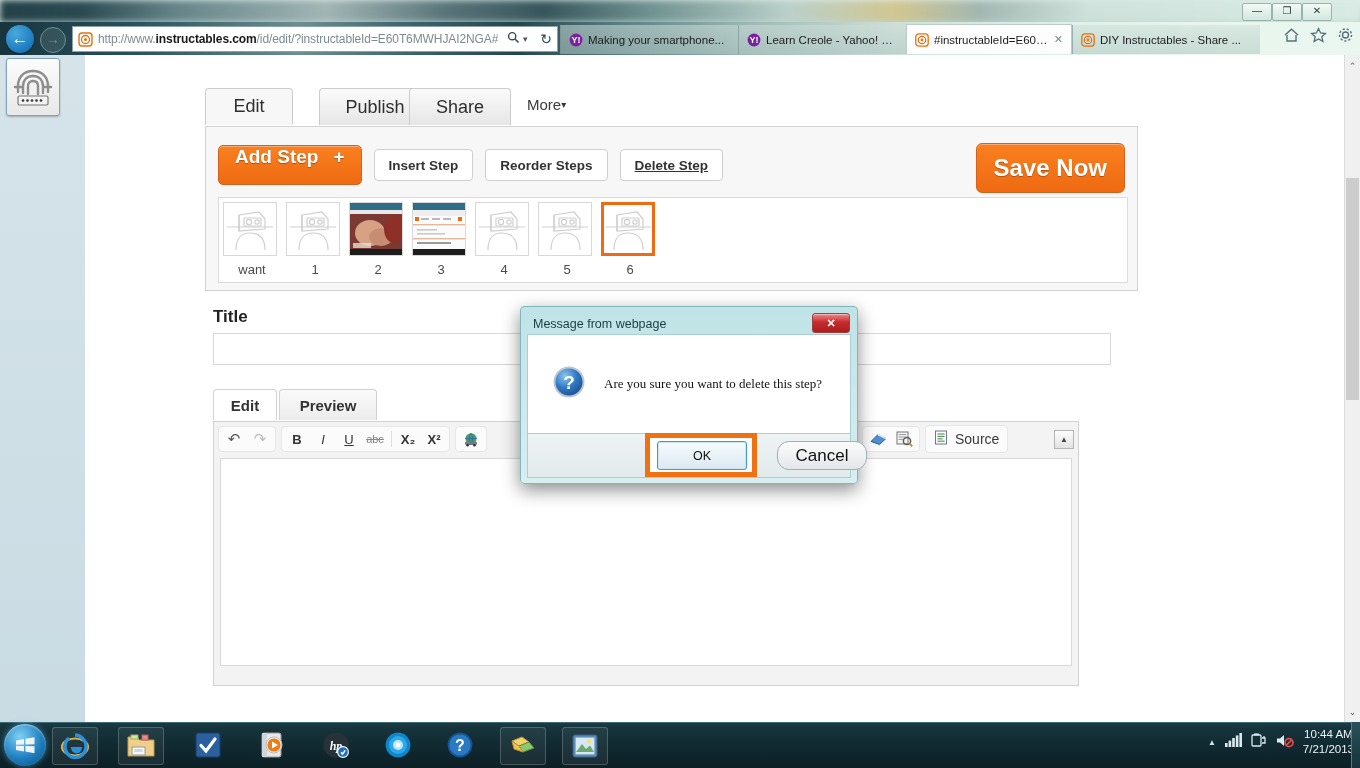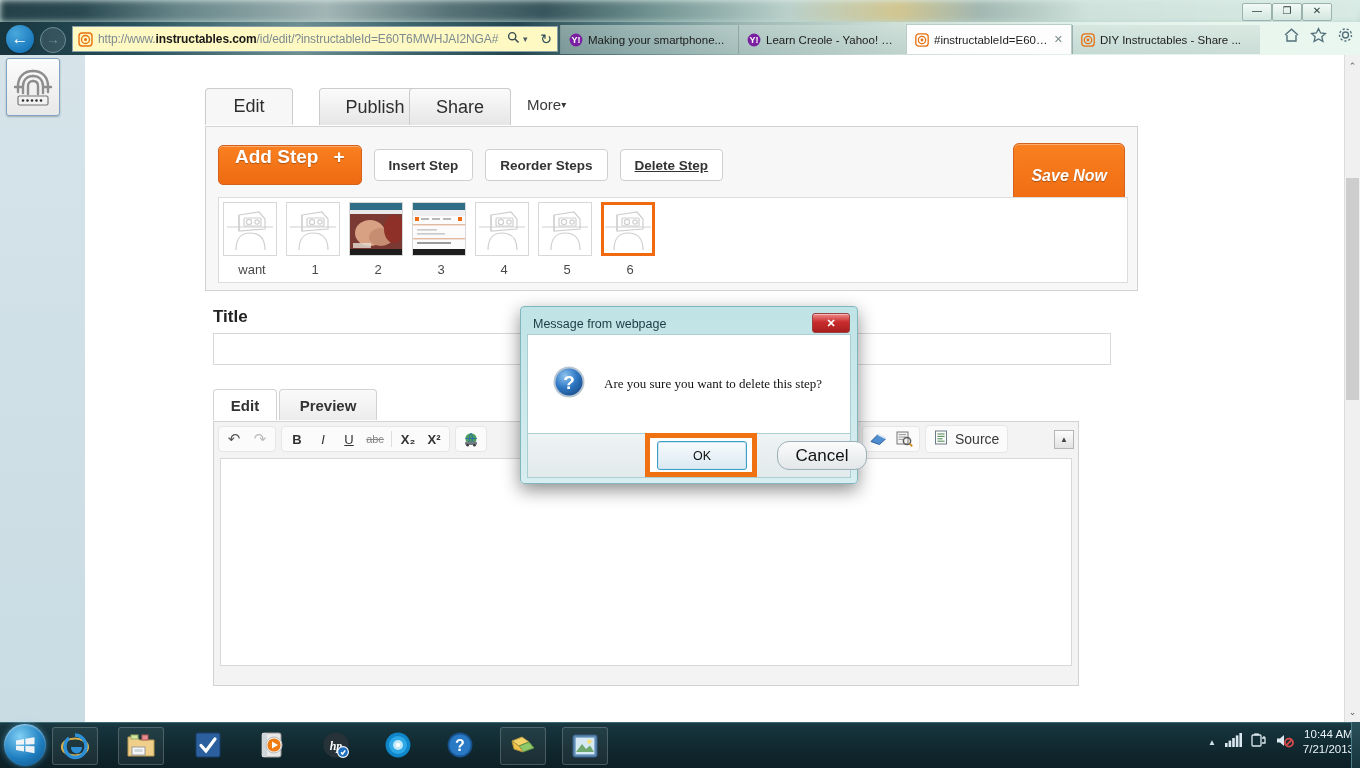--- a/index.html
+++ b/index.html
@@ -29,21 +29,21 @@
   
   #browser-bar{left:0;top:22px;width:1360px;height:33px;
     background:linear-gradient(90deg,#18343d 0%,#29525c 10%,#6d8f92 22%,#3e646c 30%,
       #24454e 38%,#5c8286 46%,#9db8b4 55%,#cfe0d8 66%,#dff0e8 78%,#e8f6ee 90%,#eaf7f0 100%);}
   #nav-back{left:6px;top:25px;width:28px;height:28px;border-radius:50%;
     background:radial-gradient(circle at 35% 30%,#4aa8dd,#1b7bbd 70%,#14659e);
     box-shadow:0 1px 2px rgba(0,0,0,.4);color:#fff;font-size:17px;line-height:27px;text-align:center;font-weight:bold;}
   #nav-fwd{left:40px;top:27px;width:24px;height:24px;border-radius:50%;
     border:1px solid #6e8f98;color:#6e8f98;font-size:14px;line-height:22px;text-align:center;
     background:rgba(255,255,255,.10);}
-  #addr-wrap{left:72px;top:26px;width:484px;height:24px;background:#fef9c3;
+  #addr-wrap{left:72px;top:26px;width:484px;height:24px;background:#ffffff;
     border:1px solid #8aa3ab;display:flex;align-items:center;}
   #addr-ico{width:20px;height:20px;margin-left:2px;flex:0 0 auto;display:flex;align-items:center;justify-content:center;}
   #addr-text{flex:1;font-size:12px;color:#7d8b90;white-space:nowrap;overflow:hidden;
     padding-left:3px;letter-spacing:-0.1px;}
   #addr-text b{color:#1a1a1a;font-weight:bold;}
   #addr-search{width:20px;color:#3a4a50;font-size:13px;text-align:center;}
   #addr-caret{width:12px;color:#4a5a60;font-size:9px;}
   #addr-refresh{width:22px;color:#2a4a55;font-size:14px;text-align:center;}
 
   
@@ -86,24 +86,24 @@
   #panel{position:relative;margin-top:0;border:1px solid #d2d2d2;background:#f7f7f7;
     width:933px;height:165px;box-sizing:border-box;}
   #btnrow{position:absolute;left:12px;top:18px;display:flex;align-items:center;gap:12px;}
   #add-step{height:38px;padding:0 16px;border-radius:5px;border:1px solid #d4611c;
     background:linear-gradient(180deg,#f98020,#ef6a11);color:#fff;font-size:19px;font-weight:bold;
     display:flex;align-items:flex-start;gap:15px;text-shadow:0 1px 1px rgba(0,0,0,.3);
     box-shadow:inset 0 1px 0 rgba(255,255,255,.35);}
   .wbtn{height:30px;padding:0 14px;border:1px solid #cfcfcf;border-radius:4px;background:#fff;
     font-size:13.5px;font-weight:bold;color:#333;display:flex;align-items:center;}
   #delete-step span{text-decoration:underline;}
-  #save-now{position:absolute;right:12px;top:16px;height:40px;padding:12px 17px;border-radius:6px;
+  #save-now{position:absolute;right:12px;top:16px;height:40px;padding:4px 17px;border-radius:6px;
     border:1px solid #d4611c;background:linear-gradient(180deg,#f98020,#ef6a11);color:#fff;
-    font-size:16px;font-weight:bold;display:flex;align-items:center;
-    text-shadow:0 1px 1px rgba(0,0,0,.3);box-shadow:inset 0 1px 0 rgba(255,255,255,.35);font-style:italic;}
+    font-size:24px;font-weight:bold;display:flex;align-items:center;
+    text-shadow:0 1px 1px rgba(0,0,0,.3);box-shadow:inset 0 1px 0 rgba(255,255,255,.35);}
 
   #strip{position:absolute;left:12px;top:70px;width:908px;height:84px;border:1px solid #dcdcdc;
     background:#fff;}
   .thumb-cell{position:absolute;top:4px;width:58px;}
   .thumb{width:54px;height:54px;border:1px solid #d8d8d8;background:#fff;overflow:hidden;
     display:flex;align-items:center;justify-content:center;box-sizing:border-box;}
   .thumb.sel{border:3px solid #ef6a11;}
   .thumb-label{text-align:center;font-size:13px;color:#4a4a4a;margin-top:6px;}
 
   #title-label{position:absolute;left:8px;top:0;font-size:17px;font-weight:bold;color:#222;}

